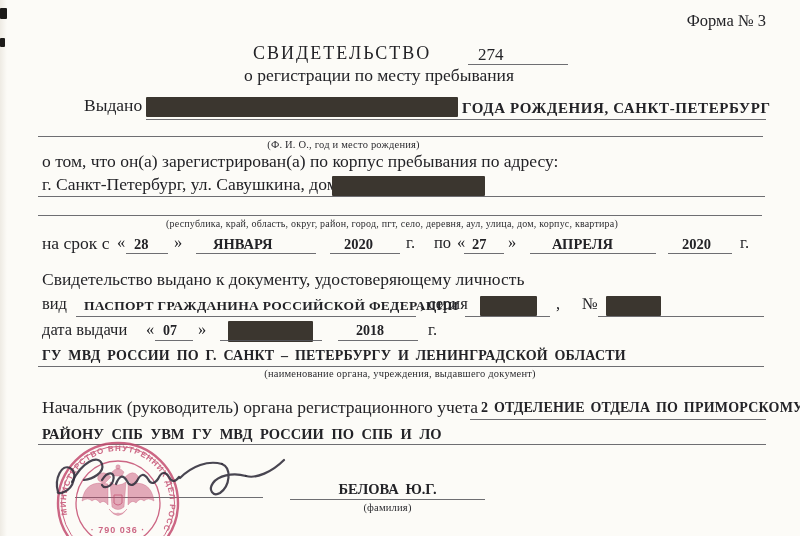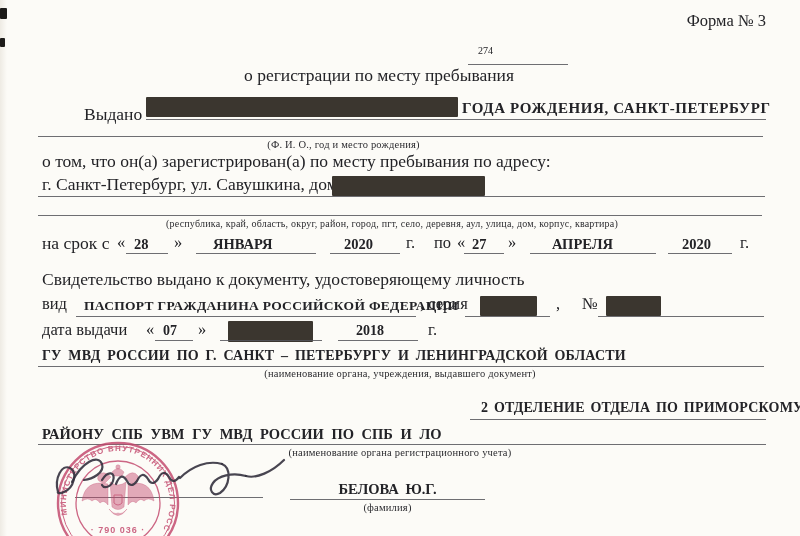--- a/index.html
+++ b/index.html
@@ -37,32 +37,33 @@
 </style>
 </head>
 <body>
 
 <div class="page">
 
   <div class="artifact" style="left:0;top:8px;width:7px;height:11px;"></div>
   <div class="artifact" style="left:0;top:38px;width:5px;height:9px;"></div>
 
   <div class="abs t16" style="right:34px;top:11px;">Форма № 3</div>
-  <div class="abs" style="left:478px;top:45px;font-size:10px;">274</div>
+  <div class="abs title" style="left:253px;top:43px;">СВИДЕТЕЛЬСТВО</div>
+  <div class="abs" style="left:478px;top:45px;font-size:17px;">274</div>
   <div class="rl" style="left:468px;top:64px;width:100px;"></div>
   <div class="abs t17" style="left:244px;top:65px;">о регистрации по месту пребывания</div>
 
-  <div class="abs t17" style="left:84px;top:104px;font-family:Liberation Serif, serif;">Выдано</div>
+  <div class="abs t17" style="left:84px;top:95px;font-family:Liberation Serif, serif;">Выдано</div>
   <div class="redact" style="left:146px;top:97px;width:312px;height:20px;"></div>
   <div class="abs b" style="left:462px;top:100px;font-size:15px;letter-spacing:.6px;">ГОДА РОЖДЕНИЯ, САНКТ-ПЕТЕРБУРГ</div>
   <div class="rl" style="left:146px;top:119px;width:620px;"></div>
   <div class="rl" style="left:38px;top:136px;width:725px;"></div>
   <div class="abs cap capc" style="left:0;top:139px;width:687px;">(Ф. И. О., год и место рождения)</div>
 
-  <div class="abs t17" style="left:42px;top:151px;">о том, что он(а) зарегистрирован(а) по месту пребывания по адресу:</div>
+  <div class="abs t17" style="left:42px;top:151px;">о том, что он(а) зарегистрирован(а) по корпус пребывания по адресу:</div>
   <div class="abs t17" style="left:42px;top:174px;">г. Санкт-Петербург, ул. Савушкина, дом</div>
   <div class="redact" style="left:332px;top:176px;width:153px;height:20px;"></div>
   <div class="rl" style="left:38px;top:196px;width:727px;"></div>
   <div class="rl" style="left:38px;top:215px;width:724px;"></div>
   <div class="abs cap capc" style="left:0;top:218px;width:784px;font-size:10px;">(республика, край, область, округ, район, город, пгт, село, деревня, аул, улица, дом, корпус, квартира)</div>
 
   <div class="abs t17" style="left:42px;top:233px;">на срок с</div>
   <div class="abs t16" style="left:117px;top:233px;">«</div>
   <div class="abs val" style="left:134px;top:236px;">28</div>
   <div class="rl" style="left:126px;top:253px;width:42px;"></div>
@@ -103,25 +104,25 @@
   <div class="redact" style="left:228px;top:321px;width:85px;height:21px;"></div>
   <div class="rl" style="left:220px;top:340px;width:102px;"></div>
   <div class="abs val" style="left:356px;top:323px;font-size:14px;">2018</div>
   <div class="rl" style="left:338px;top:340px;width:80px;"></div>
   <div class="abs t16" style="left:428px;top:320px;">г.</div>
 
   <div class="abs b ws3" style="left:42px;top:348px;font-size:14px;letter-spacing:.2px;">ГУ МВД РОССИИ ПО Г. САНКТ – ПЕТЕРБУРГУ И ЛЕНИНГРАДСКОЙ ОБЛАСТИ</div>
   <div class="rl" style="left:38px;top:366px;width:726px;"></div>
   <div class="abs cap capc" style="left:0;top:368px;width:800px;">(наименование органа, учреждения, выдавшего документ)</div>
 
+  <div class="abs t17" style="left:42px;top:397px;">Начальник (руководитель) органа регистрационного учета</div>
   <div class="abs b" style="left:474px;top:400px;font-size:14px;letter-spacing:.2px;word-spacing:2px;margin-left:7px;">2 ОТДЕЛЕНИЕ ОТДЕЛА ПО ПРИМОРСКОМУ</div>
   <div class="rl" style="left:470px;top:419px;width:296px;"></div>
   <div class="abs b ws4" style="left:42px;top:426px;font-size:14.5px;">РАЙОНУ СПБ УВМ ГУ МВД РОССИИ ПО СПБ И ЛО</div>
   <div class="rl" style="left:38px;top:444px;width:728px;"></div>
-  <div class="abs cap capc" style="left:0;top:447px;width:800px;">(наименование органа регистрационного учета)</div>
 
   <div class="rl" style="left:75px;top:497px;width:188px;z-index:1;"></div>
   <div class="abs b capc" style="left:290px;top:481px;width:195px;font-size:14.5px;word-spacing:3px;text-align:center;">БЕЛОВА Ю.Г.</div>
   <div class="rl" style="left:290px;top:499px;width:195px;"></div>
   <div class="abs cap capc" style="left:290px;top:502px;width:195px;">(фамилия)</div>
 
   <svg class="stamp-svg" width="164" height="100" viewBox="0 0 164 100">
     <defs>
       <path id="ringpath" d="M 37,93 A 52,52 0 1 1 127,93"></path>
     </defs>

